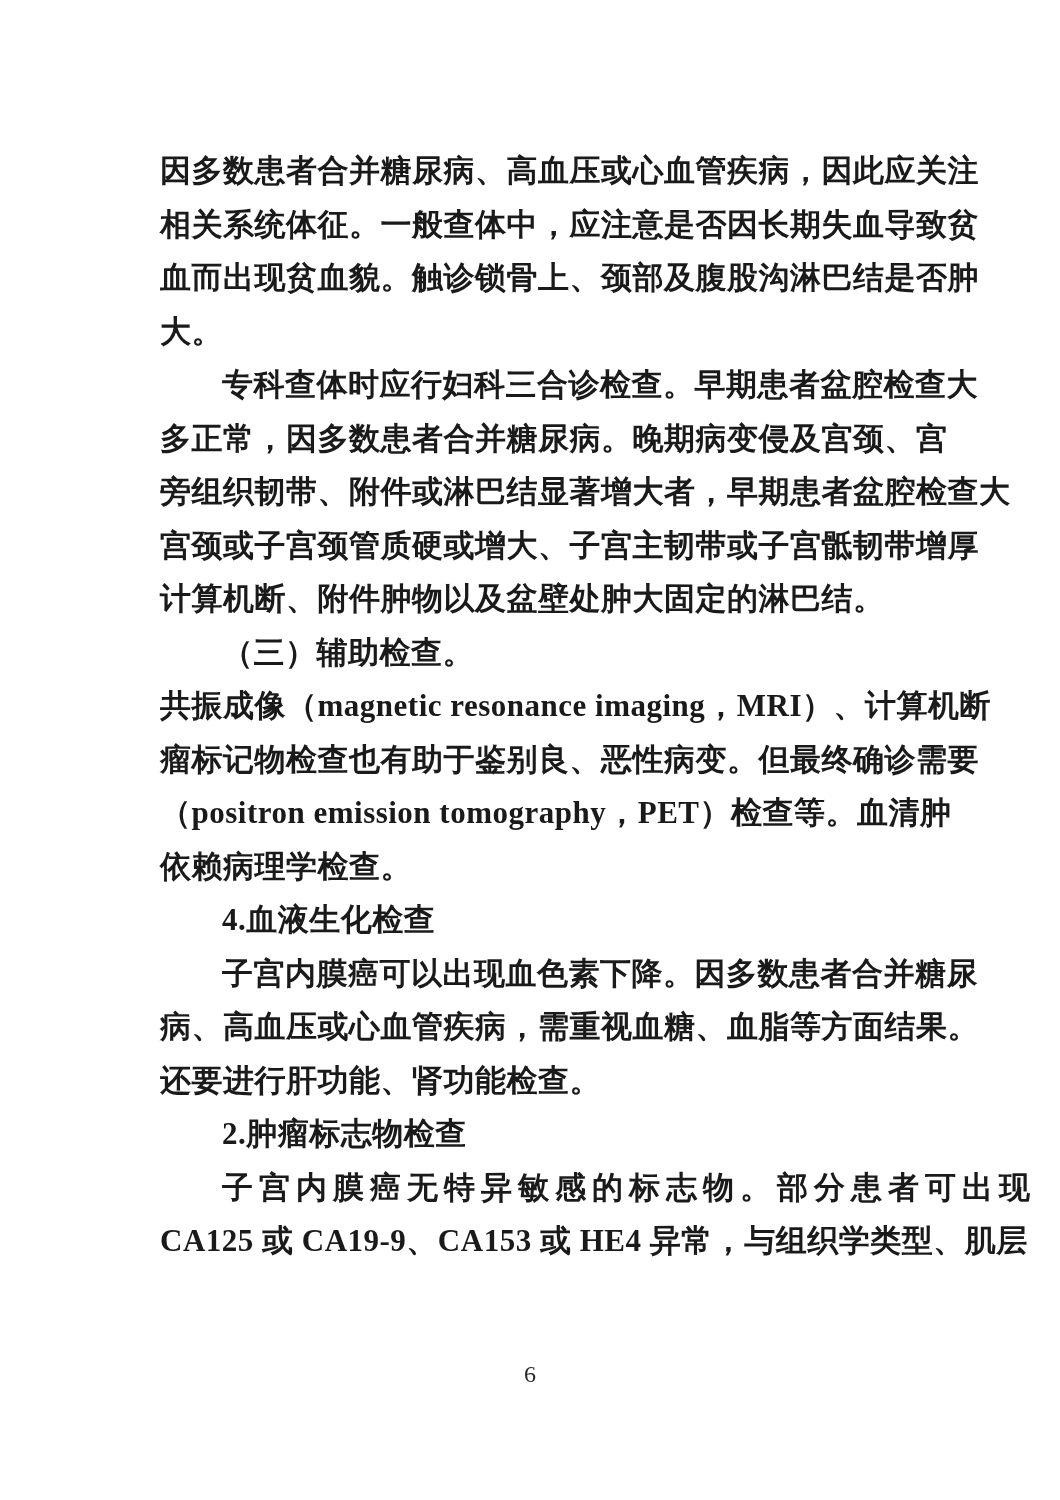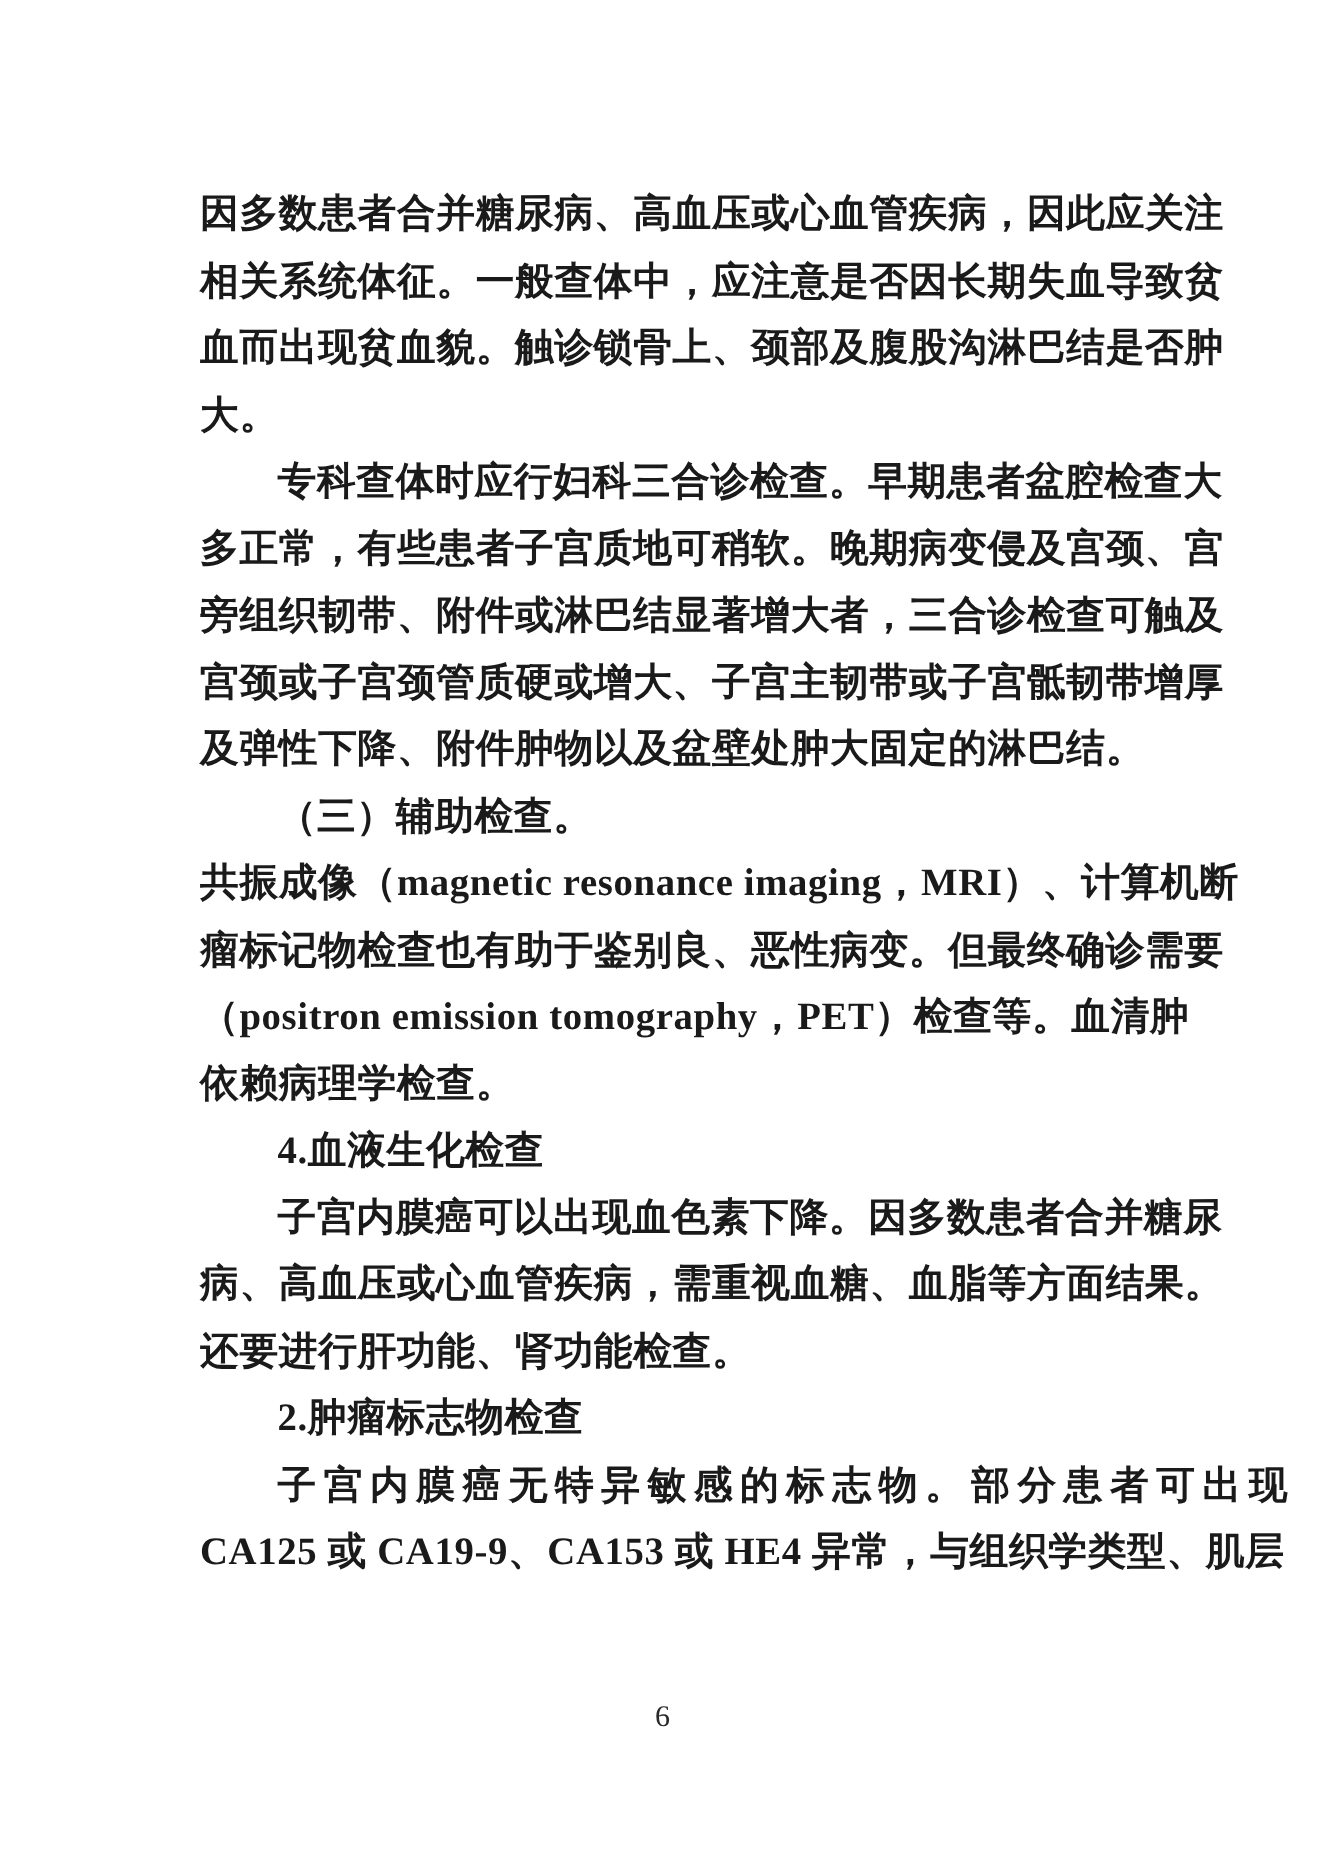--- a/index.html
+++ b/index.html
@@ -55,24 +55,24 @@
 </head>
 <body>
 
 <div class="page">
   <div class="text-block">
       <div class="text-line">因多数患者合并糖尿病、高血压或心血管疾病，因此应关注</div>
       <div class="text-line">相关系统体征。一般查体中，应注意是否因长期失血导致贫</div>
       <div class="text-line">血而出现贫血貌。触诊锁骨上、颈部及腹股沟淋巴结是否肿</div>
       <div class="text-line">大。</div>
       <div class="text-line indented">专科查体时应行妇科三合诊检查。早期患者盆腔检查大</div>
-      <div class="text-line">多正常，有些患者子宫质地可稍软。晚期病变侵及宫颈、宫</div>
-      <div class="text-line">旁组织韧带、附件或淋巴结显著增大者，三合诊检查可触及</div>
+      <div class="text-line">多正常，因多数患者合并糖尿病。晚期病变侵及宫颈、宫</div>
+      <div class="text-line">旁组织韧带、附件或淋巴结显著增大者，早期患者盆腔检查大</div>
       <div class="text-line">宫颈或子宫颈管质硬或增大、子宫主韧带或子宫骶韧带增厚</div>
-      <div class="text-line">及弹性下降、附件肿物以及盆壁处肿大固定的淋巴结。</div>
+      <div class="text-line">计算机断、附件肿物以及盆壁处肿大固定的淋巴结。</div>
       <div class="text-line indented">（三）辅助检查。</div>
       <div class="text-line">共振成像（magnetic resonance imaging，MRI）、计算机断</div>
       <div class="text-line">瘤标记物检查也有助于鉴别良、恶性病变。但最终确诊需要</div>
       <div class="text-line">（positron emission tomography，PET）检查等。血清肿</div>
       <div class="text-line">依赖病理学检查。</div>
       <div class="text-line indented">4.血液生化检查</div>
       <div class="text-line indented">子宫内膜癌可以出现血色素下降。因多数患者合并糖尿</div>
       <div class="text-line">病、高血压或心血管疾病，需重视血糖、血脂等方面结果。</div>
       <div class="text-line">还要进行肝功能、肾功能检查。</div>
       <div class="text-line indented">2.肿瘤标志物检查</div>

